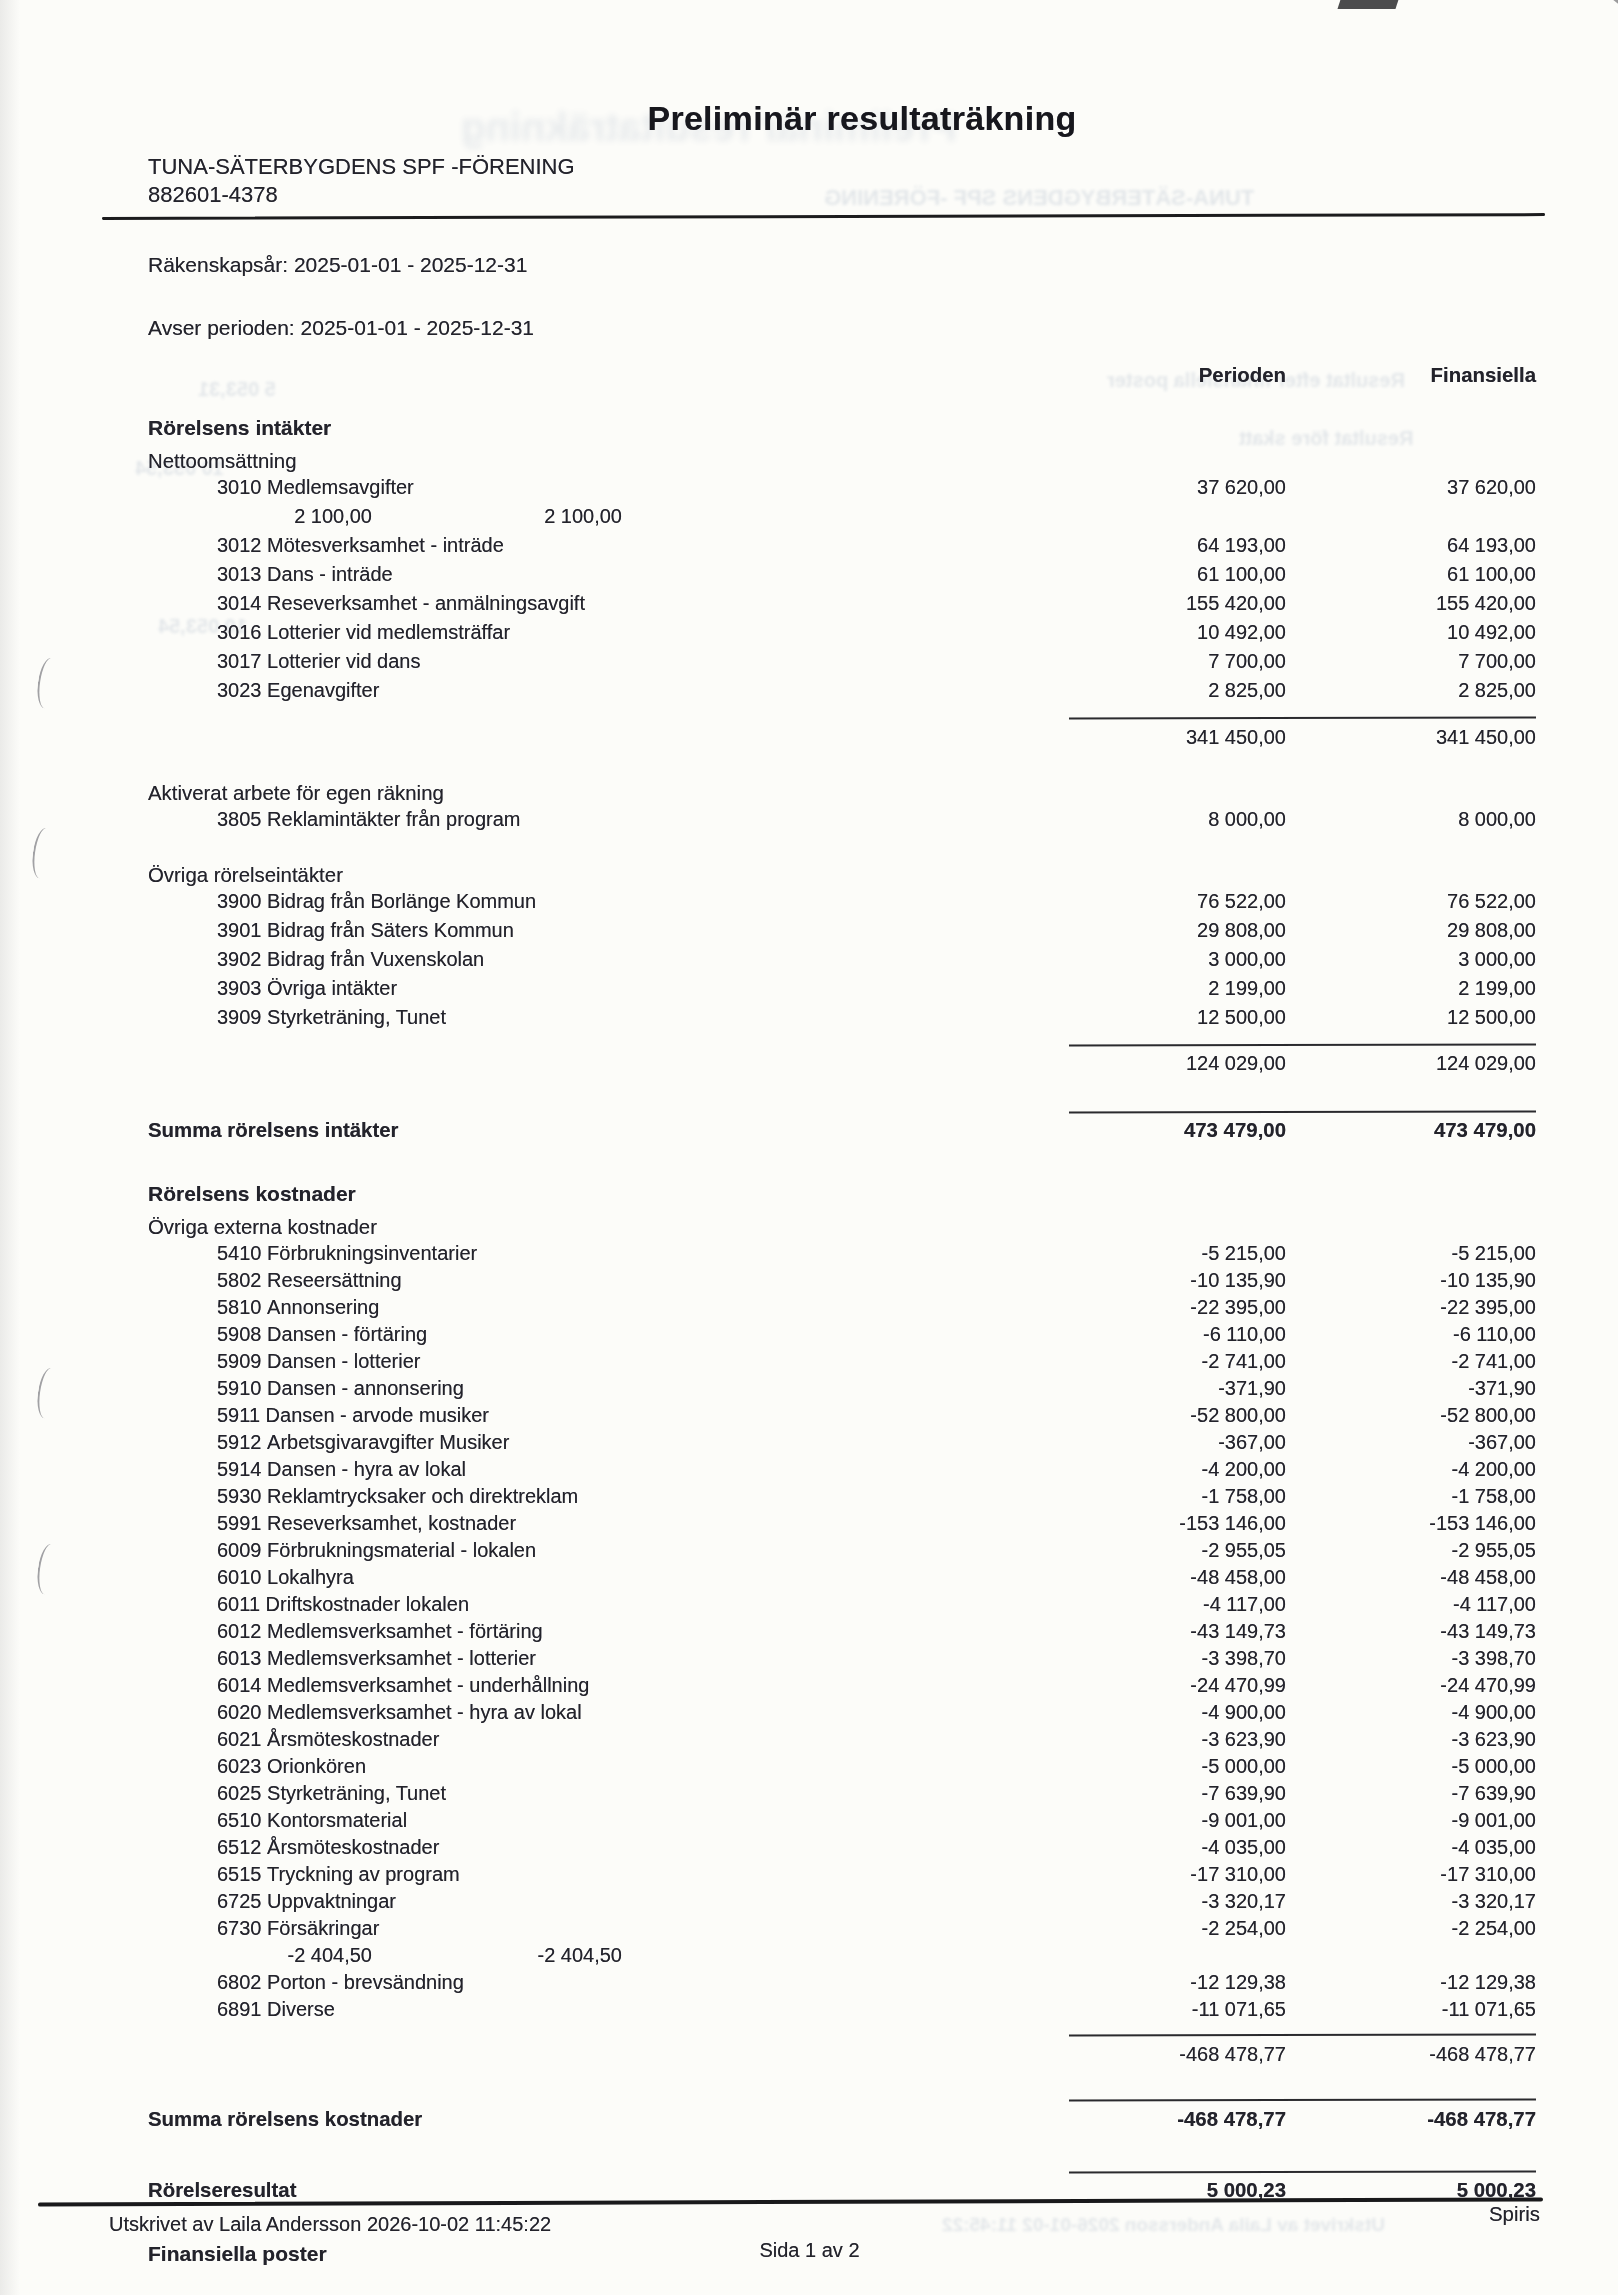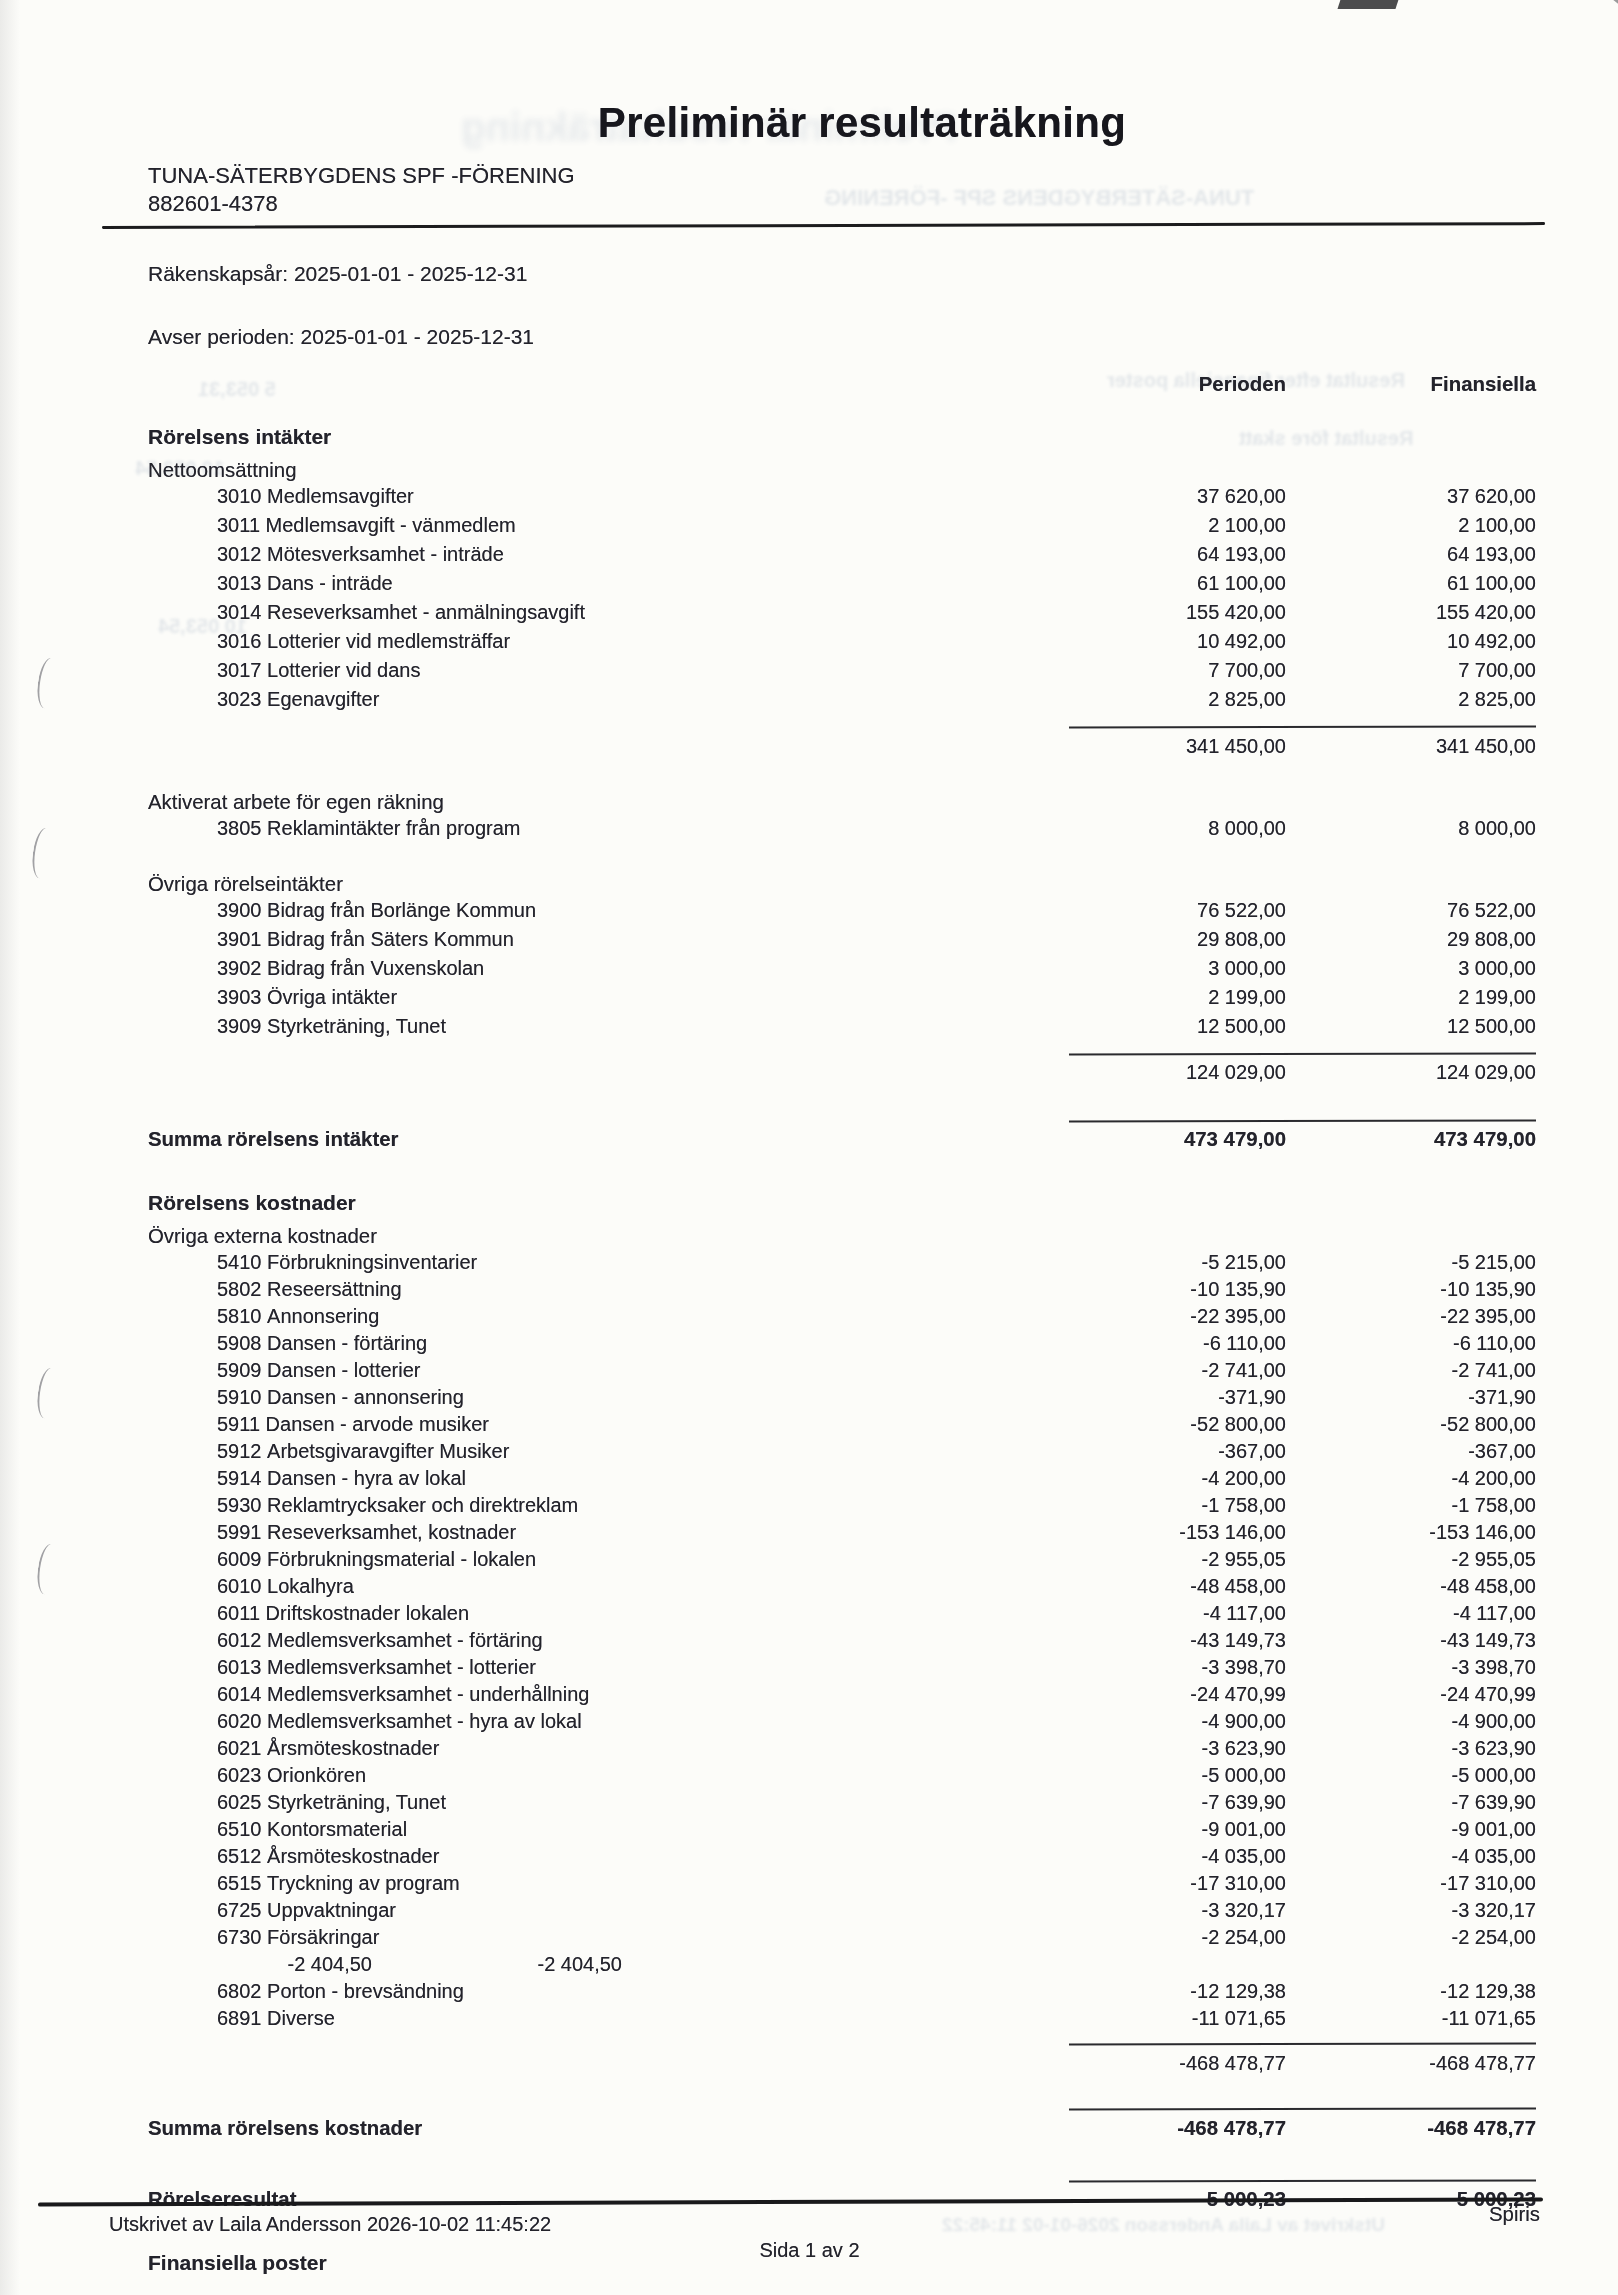--- a/index.html
+++ b/index.html
@@ -10,21 +10,21 @@
     color:#23232b;
   }
   .page::before{ 
     content:"";position:absolute;left:0;top:0;bottom:0;width:20px;
     background:linear-gradient(to right,rgba(80,80,85,.10),rgba(80,80,85,0));
     z-index:5;pointer-events:none;
   }
   .ink{text-shadow:0 0 0.5px rgba(25,25,45,.55);}
   .content{position:relative;padding:99px 83px 0 148px;z-index:2;}
   .doc-title{
-    font-size:42px;font-weight:700;text-align:center;color:#17171d;
+    font-size:34px;font-weight:700;text-align:center;color:#17171d;
     letter-spacing:0.3px;margin:0 0 0 40px;
   }
   .org-line{font-size:22px;line-height:28px;margin-top:14.5px;}
   .org-number{font-size:22px;line-height:28px;}
   .rule-heavy{
     height:3.3px;background:#1c1c1e;margin-top:6.6px;margin-left:-46px;
     width:1443px;transform:rotate(-.15deg);border-radius:1.3px;
   }
   .meta-line{font-size:21px;line-height:26px;margin-top:34px;}
   .meta-line.second{margin-top:37px;}
@@ -115,21 +115,20 @@
     <div id="statement">
         <div class="section-title ink">Rörelsens intäkter</div>
         <div>
           <div class="group-title ink">Nettoomsättning</div>
           <div class="row account">
             <div class="label ink"><div style="display: inline;">3010</div> <div style="display: inline;">Medlemsavgifter</div></div>
             <div class="cell-num ink">37 620,00</div>
             <div class="cell-num accum ink">37 620,00</div>
           </div>
           <div class="row account">
-            <div class="label ink"><div style="display: inline;">3011</div> <div style="display: inline;">Medlemsavgift - vänmedlem</div></div>
             <div class="cell-num ink">2 100,00</div>
             <div class="cell-num accum ink">2 100,00</div>
           </div>
           <div class="row account">
             <div class="label ink"><div style="display: inline;">3012</div> <div style="display: inline;">Mötesverksamhet - inträde</div></div>
             <div class="cell-num ink">64 193,00</div>
             <div class="cell-num accum ink">64 193,00</div>
           </div>
           <div class="row account">
             <div class="label ink"><div style="display: inline;">3013</div> <div style="display: inline;">Dans - inträde</div></div>

